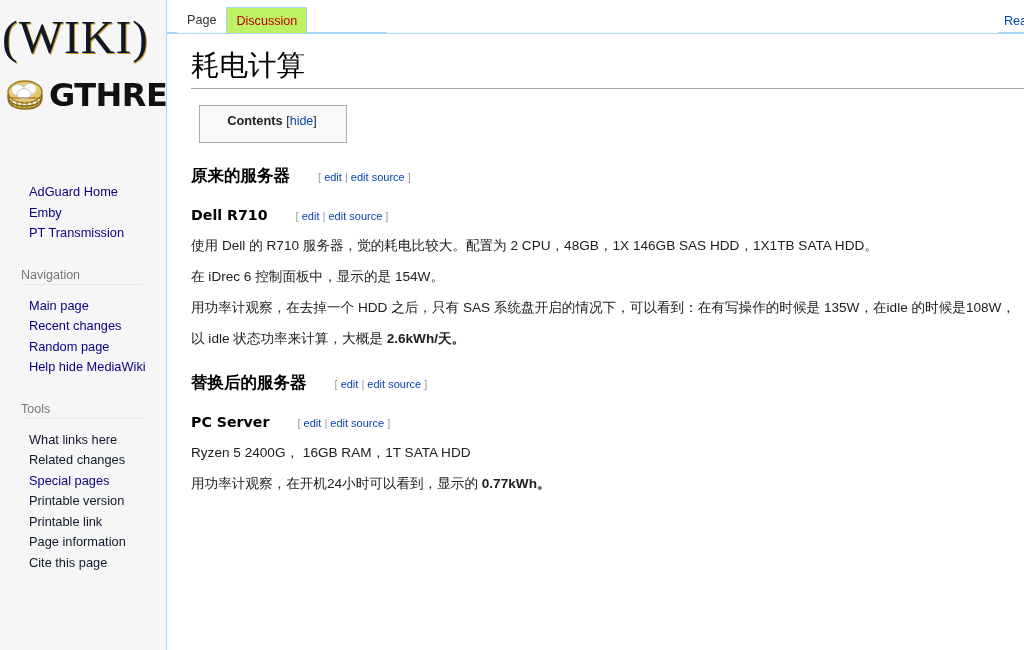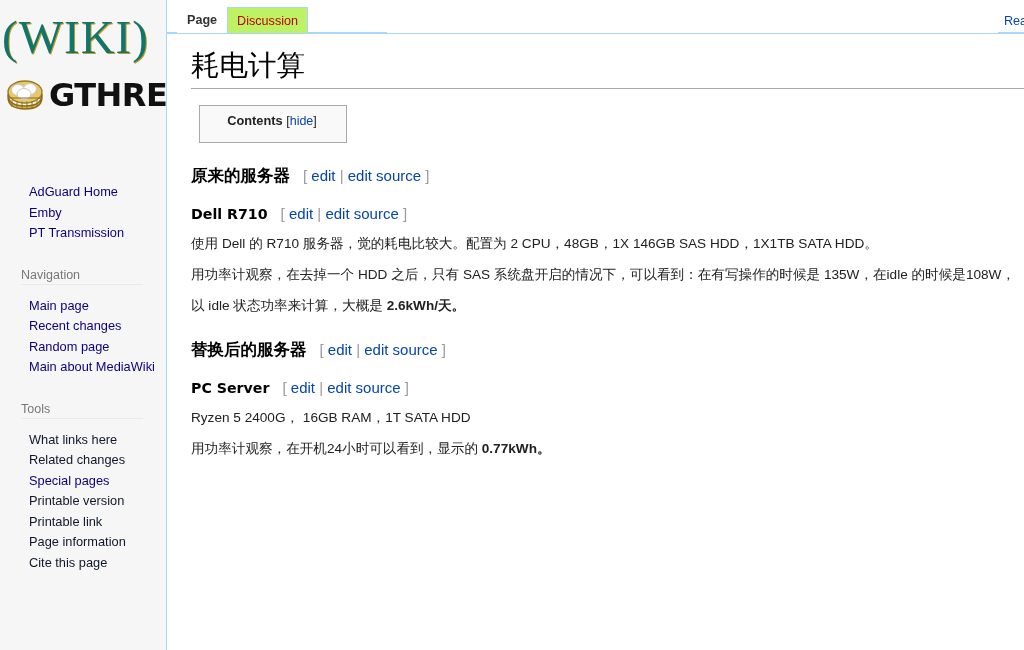--- a/index.html
+++ b/index.html
@@ -25,21 +25,21 @@
   #logo-area {
     padding: 8px 0 0 0;
     height: 142px;
     text-align: left;
   }
   .logo-wiki {
     font-family: "Liberation Serif", serif;
     font-size: 47px;
     font-weight: 400;
     letter-spacing: 1px;
-    color: #0f766e;
+    color: #0f172a;
     -webkit-text-stroke: 0px;
     text-shadow: 1px 1px 0 #c99a20;
     line-height: 58px;
     padding-left: 2px;
     white-space: nowrap;
   }
   .logo-g3-row {
     display: flex;
     align-items: center;
     margin-top: 9px;
@@ -110,21 +110,20 @@
     padding: 0 9px;
     font-size: 12.6px;
     cursor: pointer;
     white-space: nowrap;
   }
   .tab.selected {
     background: #ffffff;
     color: #333333;
     border-left: 1px solid #ffffff;
     border-right: 1px solid #ffffff;
-    font-weight: bold;
   }
   .tab.new {
     background: #bef264;
     border: 1px solid #a7d7f9;
     border-bottom: none;
     color: #bb0000;
     border-radius: 0;
   }
   .tab.new span { color: #bb0000; }
   #tabrow-right-box {
@@ -209,24 +208,24 @@
     font-family: "DejaVu Sans", sans-serif;
     font-size: 14.2px;
     font-weight: bold;
     color: #000000;
     margin: 17px 0 0 0;
     padding: 0;
     line-height: 20px;
   }
   .mw-editsection {
     font-family: "Liberation Sans", sans-serif;
-    font-size: 15px;
+    font-size: 11px;
     font-weight: normal;
     color: #9a9a9a;
-    margin-left: 13px;
+    margin-left: 28px;
     white-space: nowrap;
   }
   .mw-editsection a { color: #0645ad; text-decoration: none; cursor: pointer; }
   .mw-editsection .brk { color: #9a9a9a; }
   p.para {
     font-size: 13.6px;
     color: #202122;
     line-height: 22px;
     margin: 9px 0 0 0;
     white-space: nowrap;
@@ -265,21 +264,21 @@
             <li><a class="nav-link visited">AdGuard Home</a></li>
             <li><a class="nav-link visited">Emby</a></li>
             <li><a class="nav-link visited">PT Transmission</a></li>
           </ul>
         </div>
         <div class="nav-spacer"></div>
         <div class="nav-group"><div class="portal-heading">Navigation</div><ul class="nav-list">
             <li><a class="nav-link visited">Main page</a></li>
             <li><a class="nav-link visited">Recent changes</a></li>
             <li><a class="nav-link visited">Random page</a></li>
-            <li><a class="nav-link visited">Main about MediaWiki</a></li>
+            <li><a class="nav-link visited">Help hide MediaWiki</a></li>
           </ul></div>
         <div class="nav-spacer"></div>
         <div class="nav-group"><div class="portal-heading">Tools</div><ul class="nav-list">
             <li><a class="nav-link blue">What links here</a></li>
             <li><a class="nav-link blue">Related changes</a></li>
             <li><a class="nav-link visited">Special pages</a></li>
             <li><a class="nav-link blue">Printable version</a></li>
             <li><a class="nav-link blue">Printable link</a></li>
             <li><a class="nav-link blue">Page information</a></li>
             <li><a class="nav-link blue">Cite this page</a></li>
@@ -311,20 +310,21 @@
         <div id="toc-title">
           <span>Contents</span>
           <span class="toctoggle"><span>[</span><a>hide</a><span>]</span></span>
         </div>
       </div>
 
       <div id="article-sections">
           <h2 class="sect"><span>原来的服务器</span><span class="mw-editsection"><span class="brk">[ </span><a>edit</a><span class="brk"> | </span><a>edit source</a><span class="brk"> ]</span></span></h2>
           <h3 class="sect"><span>Dell R710</span><span class="mw-editsection"><span class="brk">[ </span><a>edit</a><span class="brk"> | </span><a>edit source</a><span class="brk"> ]</span></span></h3>
           <p class="para">使用 Dell 的 R710 服务器，觉的耗电比较大。配置为 2 CPU，48GB，1X 146GB SAS HDD，1X1TB SATA HDD。</p>
+          <p class="para">在 iDrec 6 控制面板中，显示的是 154W。</p>
           <p class="para">用功率计观察，在去掉一个 HDD 之后，只有 SAS 系统盘开启的情况下，可以看到：在有写操作的时候是 135W，在idle 的时候是108W，</p>
           <p class="para"><span>以 idle 状态功率来计算，大概是 </span><b>2.6kWh/天。</b></p>
           <h2 class="sect"><span>替换后的服务器</span><span class="mw-editsection"><span class="brk">[ </span><a>edit</a><span class="brk"> | </span><a>edit source</a><span class="brk"> ]</span></span></h2>
           <h3 class="sect"><span>PC Server</span><span class="mw-editsection"><span class="brk">[ </span><a>edit</a><span class="brk"> | </span><a>edit source</a><span class="brk"> ]</span></span></h3>
           <p class="para">Ryzen 5 2400G， 16GB RAM，1T SATA HDD</p>
           <p class="para"><span>用功率计观察，在开机24小时可以看到，显示的 </span><b>0.77kWh。</b></p>
         </div>
     </div>
 
   </div>

